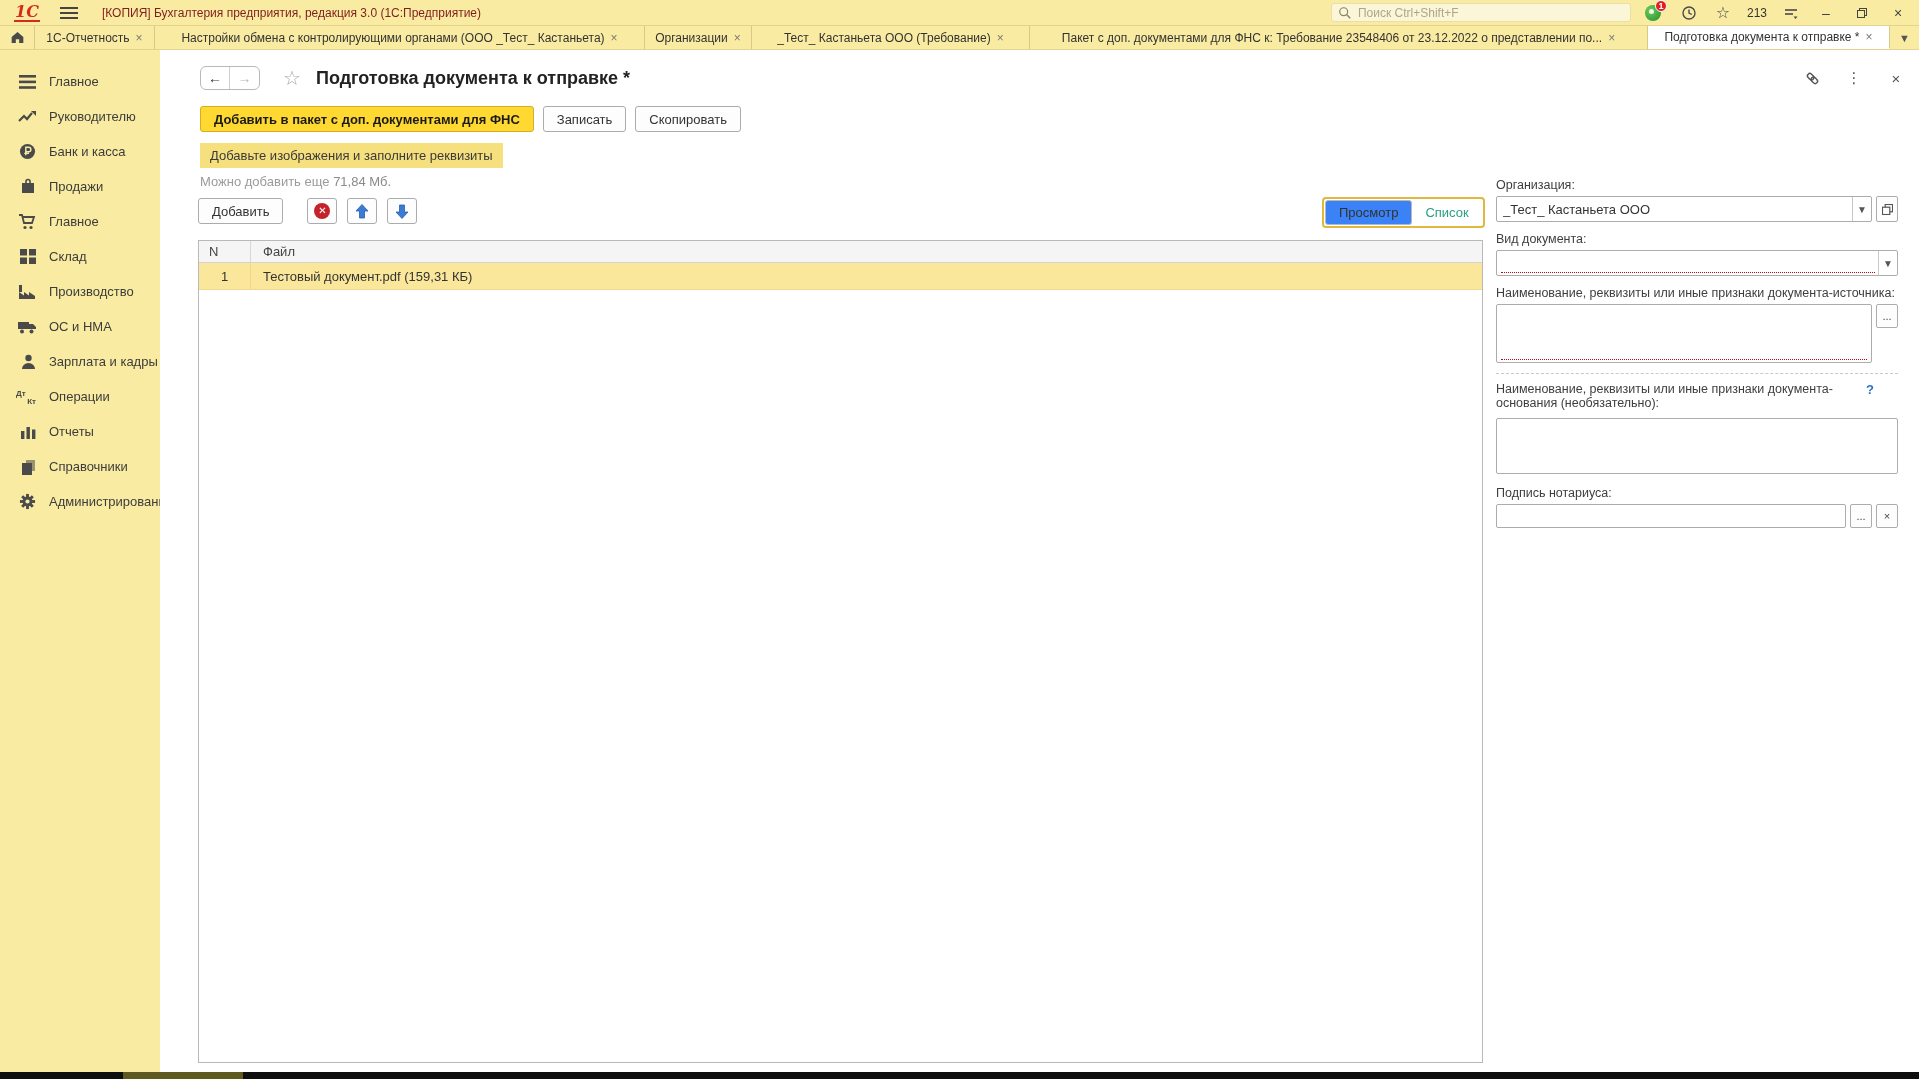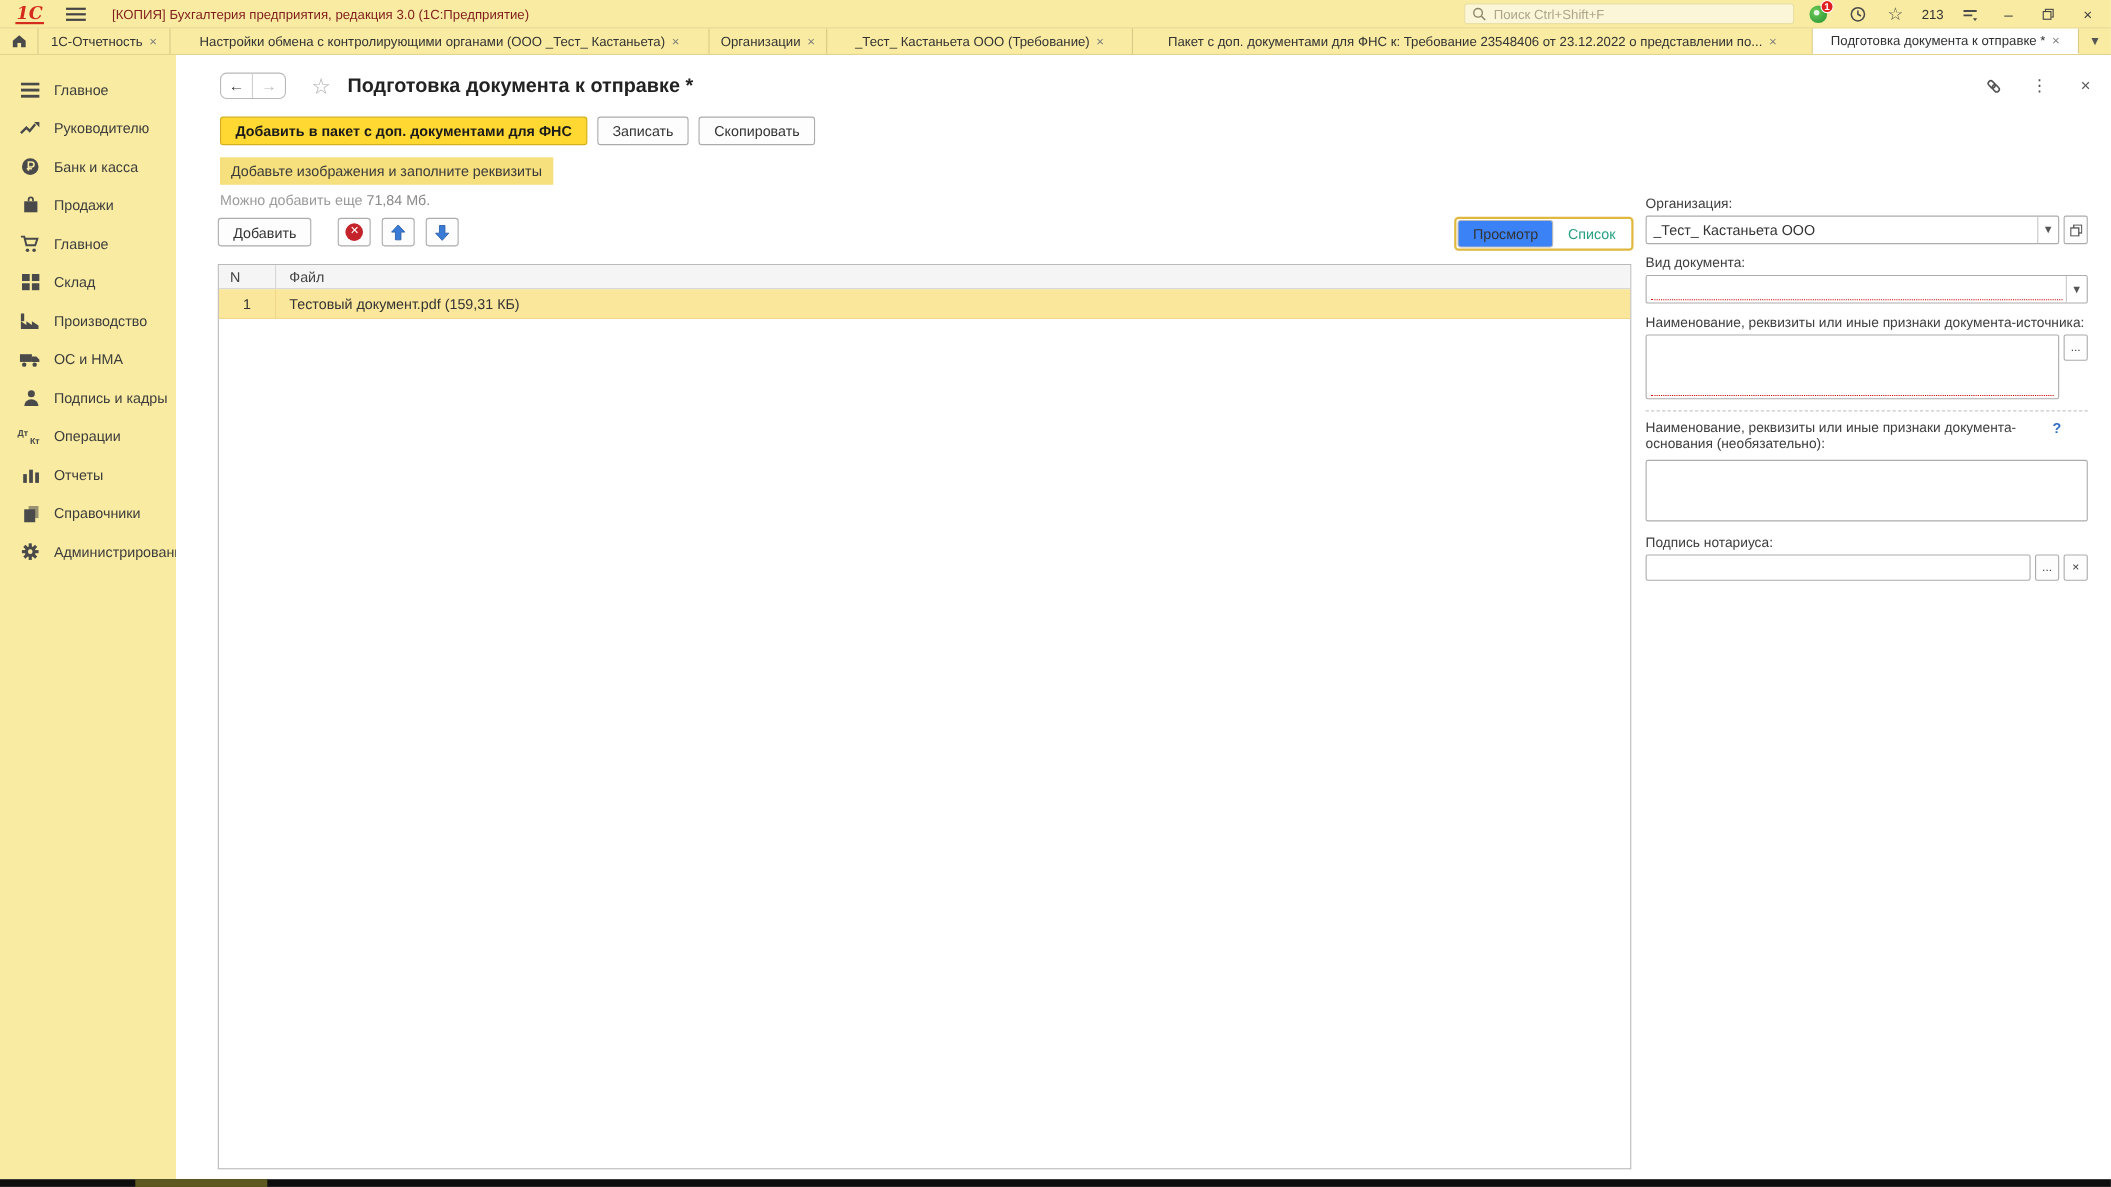--- a/index.html
+++ b/index.html
@@ -300,21 +300,21 @@
       </span>
         <span class="txt">ОС и НМА</span>
     </div>
     <div class="side-item">
       <span class="icn">
         <svg width="15" height="16" viewBox="0 0 15 16">
             <circle cx="7.5" cy="4" r="3.2" fill="#4A4A4A"></circle>
             <path d="M1,15 a6.5,6 0 0 1 13,0 z" fill="#4A4A4A"></path>
           </svg>
       </span>
-        <span class="txt">Подпись и кадры</span>
+        <span class="txt">Зарплата и кадры</span>
     </div>
     <div class="side-item">
       <span class="icn dtkt">
         <i>Дт</i>
           <i>Кт</i>
       </span>
         <span class="txt">Операции</span>
     </div>
     <div class="side-item">
       <span class="icn">

